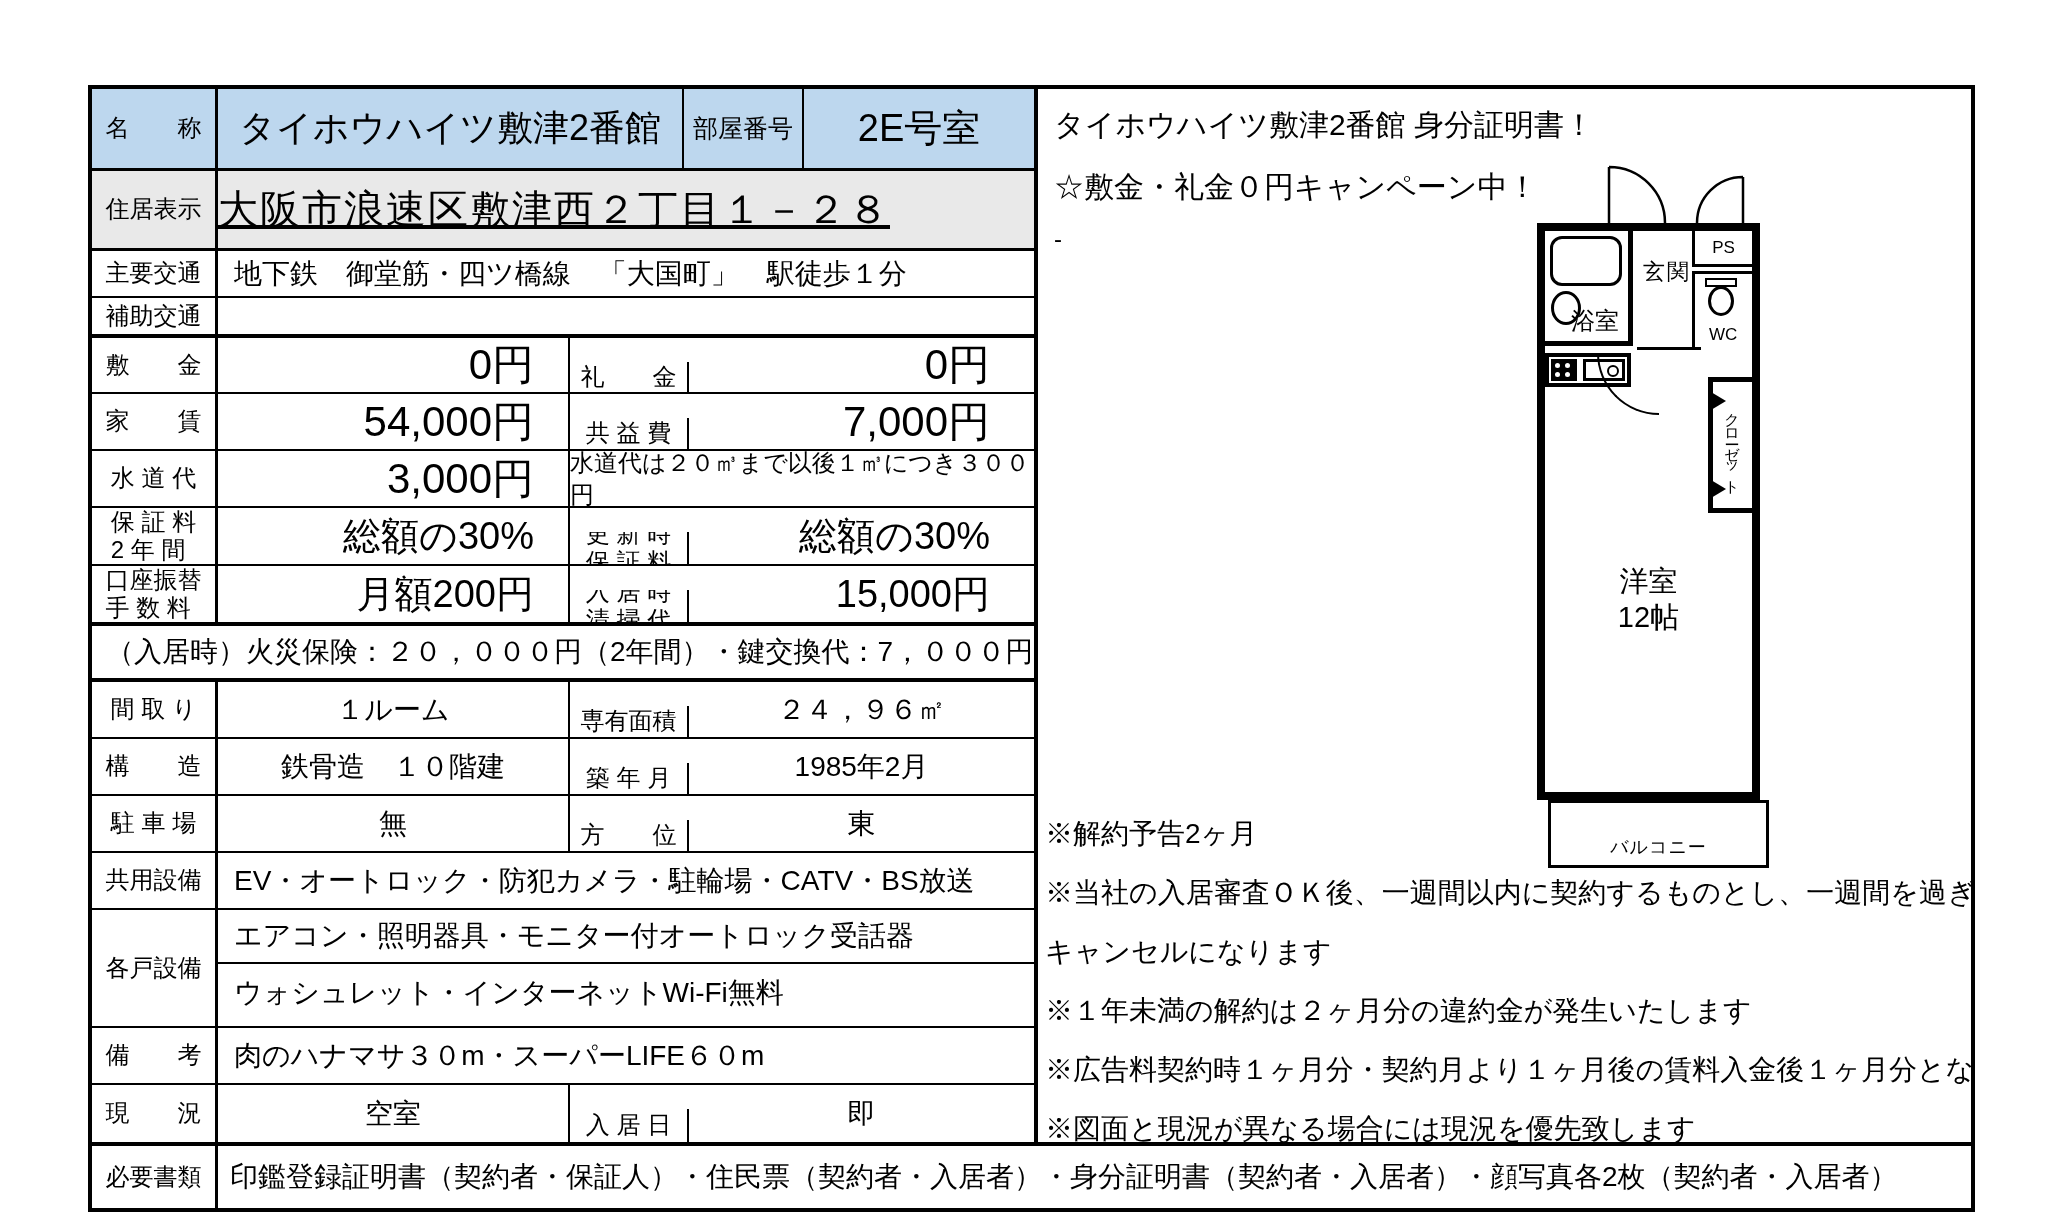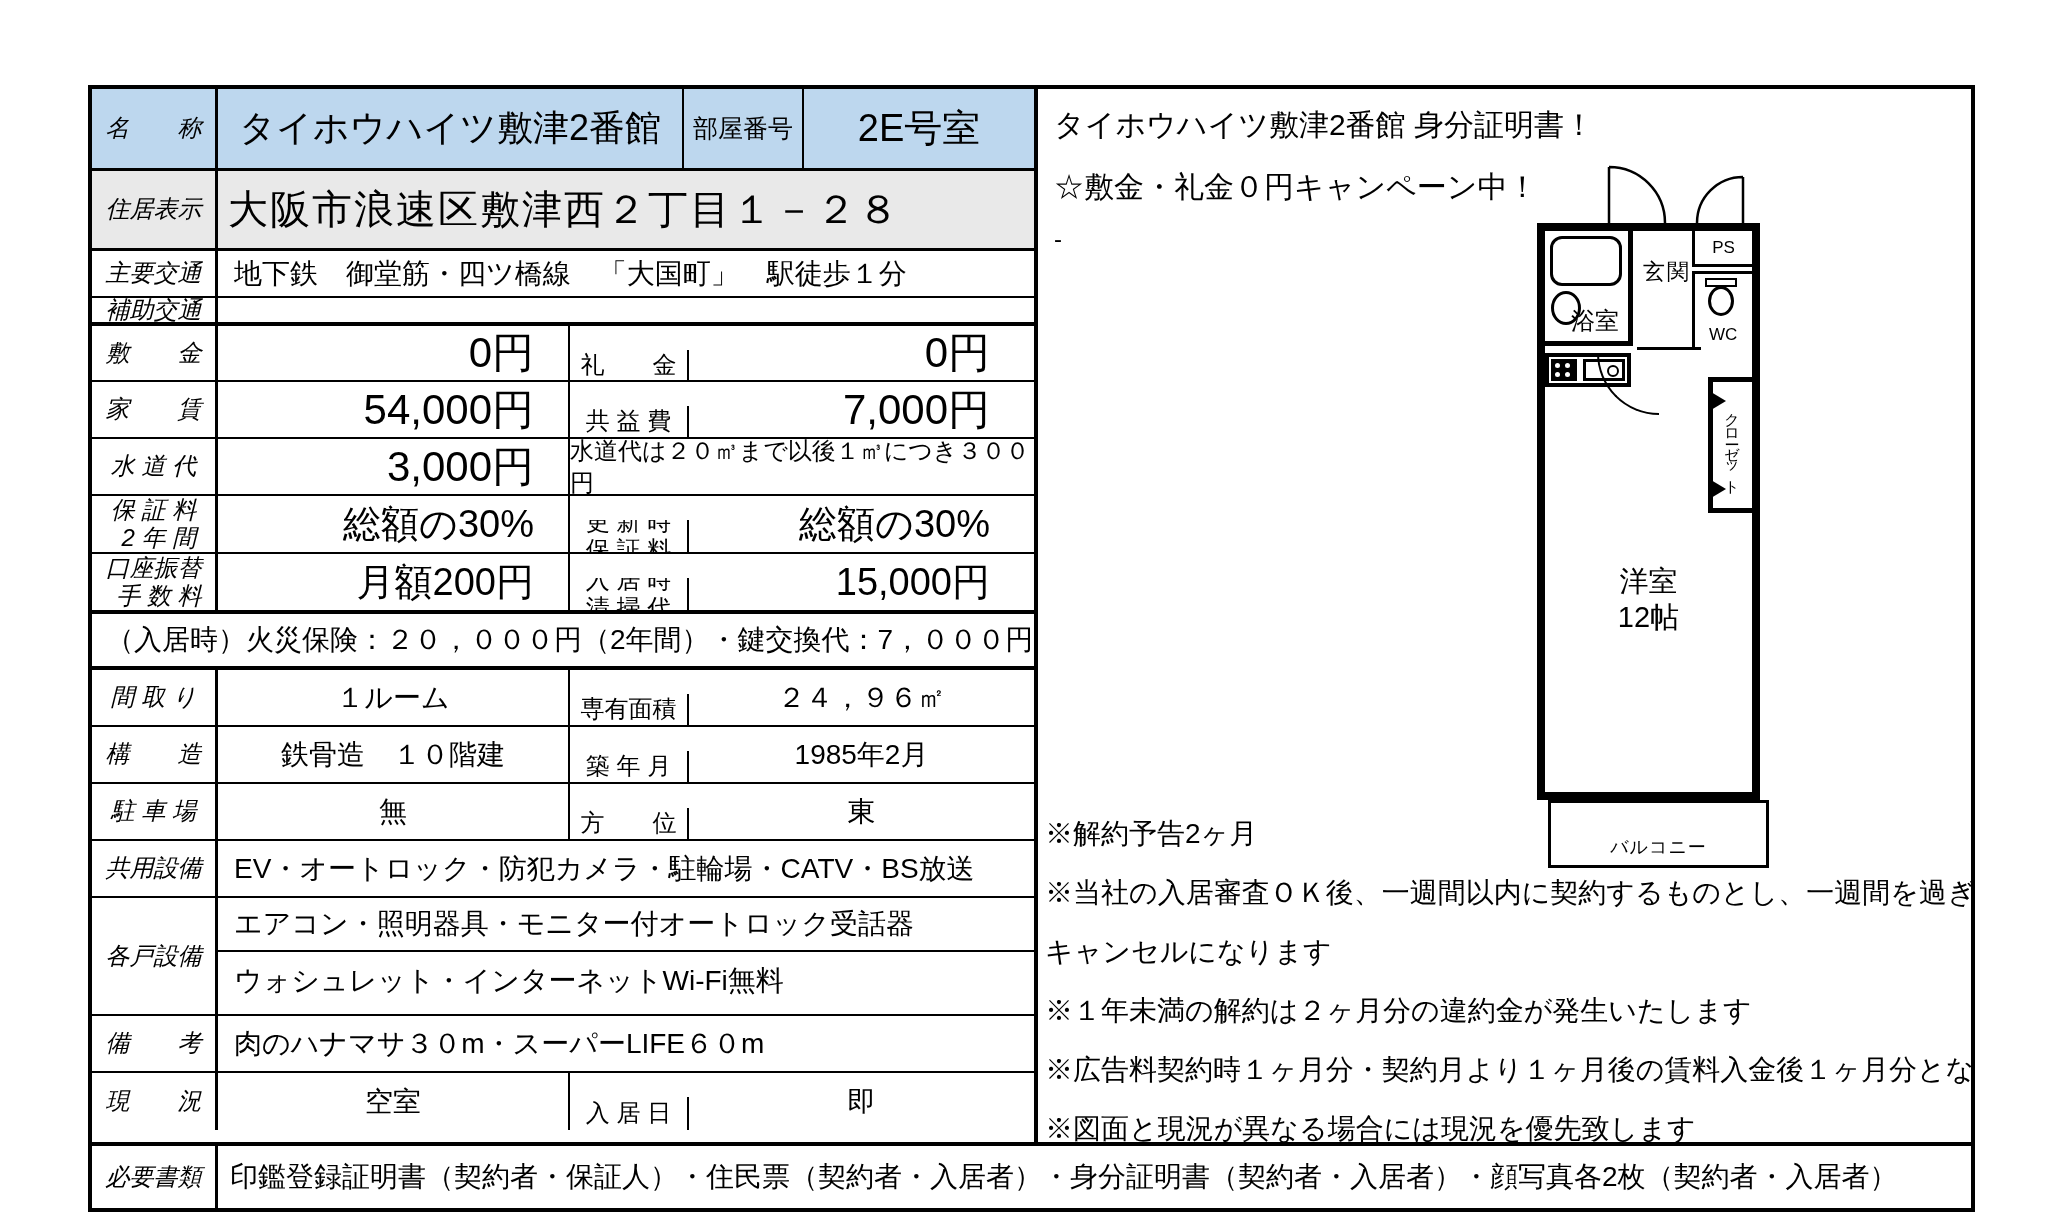--- a/index.html
+++ b/index.html
@@ -4,29 +4,29 @@
 <style>
   html,body{margin:0;padding:0;background:#ffffff;}
   body{width:2056px;height:1227px;position:relative;font-family:"Liberation Sans",sans-serif;color:#000;}
   .sheet{position:absolute;left:88px;top:85px;width:1887px;height:1127px;border:4px solid #000;box-sizing:border-box;background:#fff;overflow:hidden;}
   .main{display:flex;height:1053px;}
   .left-table{width:942px;border-right:4px solid #000;box-sizing:content-box;overflow:hidden;flex:none;}
   .right-panel{flex:1;position:relative;background:#fff;}
 
   .row{display:flex;border-bottom:2px solid #000;box-sizing:border-box;}
   .c{box-sizing:border-box;display:flex;align-items:center;overflow:hidden;}
-  .lbl{width:126px;border-right:3px solid #000;justify-content:center;text-align:right;font-size:24px;white-space:pre-line;line-height:1.18;padding:12px 4px;font-style:italic;}
+  .lbl{width:126px;border-right:3px solid #000;justify-content:center;text-align:left;font-size:24px;white-space:pre-line;line-height:1.18;padding:12px 4px;}
   .v1{width:352px;border-right:2px solid #000;}
   .l2{width:119px;border-right:2px solid #000;justify-content:center;text-align:center;font-size:24px;white-space:pre-line;line-height:1.18;margin-top:24px;}
   .v2{width:345px;}
   .money{justify-content:flex-end;font-size:42px;padding-right:34px;}
   .money2{justify-content:flex-end;font-size:42px;padding-right:44px;}
   .mid{justify-content:center;font-size:28px;}
   .leftal{justify-content:flex-start;font-size:28px;padding-left:16px;}
-  .bigleft{justify-content:flex-start;font-size:40px;padding-left:10px;letter-spacing:2px;}
+  .bigleft{justify-content:flex-start;font-size:40px;padding-left:0;letter-spacing:2px;text-decoration:underline;}
 
   .row-name{background:#bdd7ee;border-bottom:3px solid #000;}
   .row-addr{background:#e9e9e9;border-bottom:3px solid #000;}
   .r1name{width:466px;border-right:2px solid #000;font-size:36px;justify-content:center;}
   .r1rl{width:120px;border-right:2px solid #000;font-size:25px;justify-content:center;}
   .r1room{width:230px;font-size:38px;justify-content:center;}
 
   .thick{border-bottom:4px solid #000;}
   .noborder{border-bottom:0;}
   .single{width:942px;font-size:28px;padding-left:14px;}
@@ -95,21 +95,21 @@
       <div class="row row-addr" style="height:80px;">
         <div class="c lbl">住居表示</div>
         <div class="c bigleft" style="width:816px;">大阪市浪速区敷津西２丁目１－２８</div>
       </div>
 
       <div class="row" style="height:47px;">
         <div class="c lbl">主要交通</div>
         <div class="c leftal" style="width:816px;">地下鉄　御堂筋・四ツ橋線　「大国町」　駅徒歩１分</div>
       </div>
 
-      <div class="row thick" style="height:28px;">
+      <div class="row thick" style="height:40px;">
         <div class="c lbl">補助交通</div>
         <div class="c leftal" style="width:816px;"></div>
       </div>
 
       <div class="row" style="height:56px;">
         <div class="c lbl">敷　　金</div>
         <div class="c v1 money">0円</div>
         <div class="c l2">礼　　金</div>
         <div class="c v2 money2">0円</div>
       </div>

